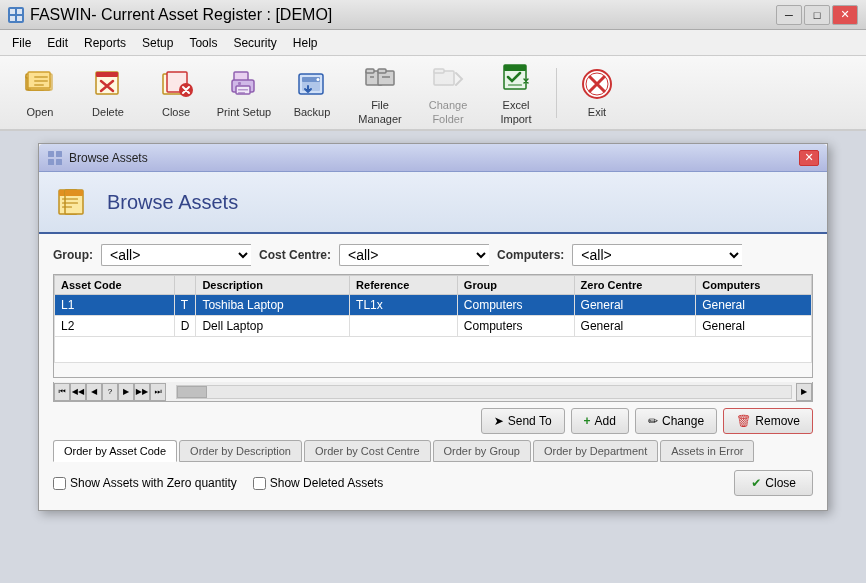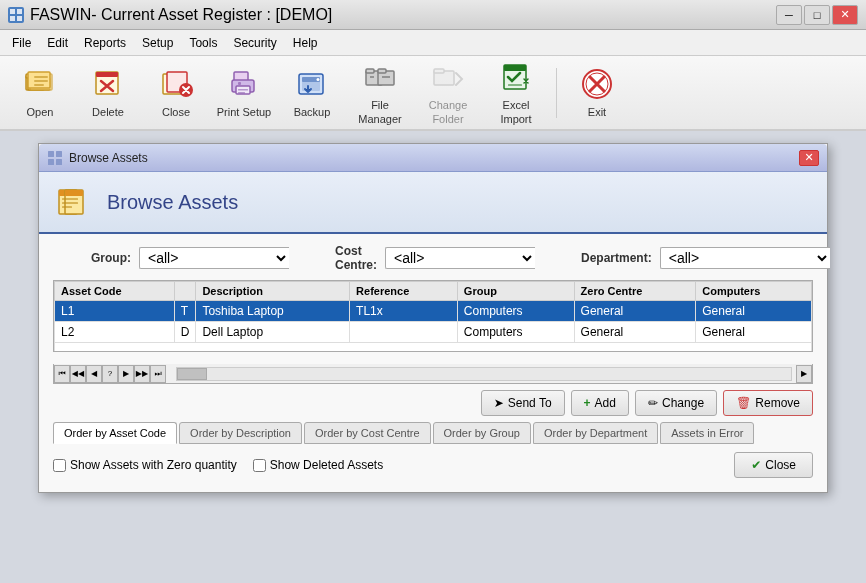--- a/index.html
+++ b/index.html
@@ -201,21 +201,20 @@
     .filter-row {
       display: flex;
       align-items: center;
       gap: 8px;
       margin-bottom: 8px;
     }
     .filter-label {
       font-size: 12px;
       font-weight: 600;
       color: #333;
-      margin-left: 38px;
     }
     .filter-select {
       height: 22px;
       border: 1px solid #aaa;
       border-radius: 2px;
       background: white;
       font-size: 14px;
       padding: 0 4px;
       cursor: pointer;
     }
@@ -248,22 +247,22 @@
       border: 1px solid #ddd;
       padding: 3px 6px;
       background: white;
     }
     .asset-table tr.selected td {
       background: #1a5fb0;
       color: white;
     }
     .table-container {
       border: 1px solid #aaa;
-      margin-bottom: 12px;
-      height: 72px;
+      margin-bottom: 4px;
+      height: 104px;
       overflow: hidden;
     }
 
     
     .scrollbar-row {
       display: flex;
       align-items: center;
       height: 20px;
       border: 1px solid #aaa;
       border-top: none;
@@ -570,21 +569,21 @@
           <select class="filter-select filter-select-group">
             <option>&lt;all&gt;</option>
           </select>
         </div>
         <span class="filter-label">Cost Centre:</span>
         <div class="filter-combo">
           <select class="filter-select filter-select-cost">
             <option>&lt;all&gt;</option>
           </select>
         </div>
-        <span class="filter-label">Department:</span>
+        <span class="filter-label">Computers:</span>
         <div class="filter-combo">
           <select class="filter-select filter-select-dept">
             <option>&lt;all&gt;</option>
           </select>
         </div>
       </div>
 
       <div class="table-container">
         <table class="asset-table">
           <thead>

